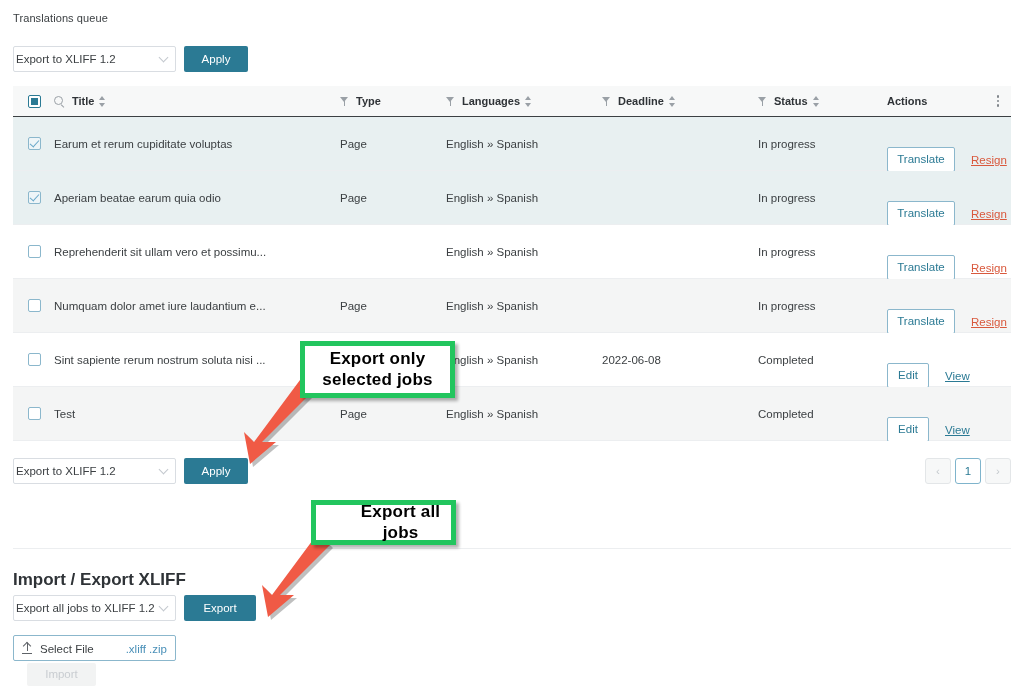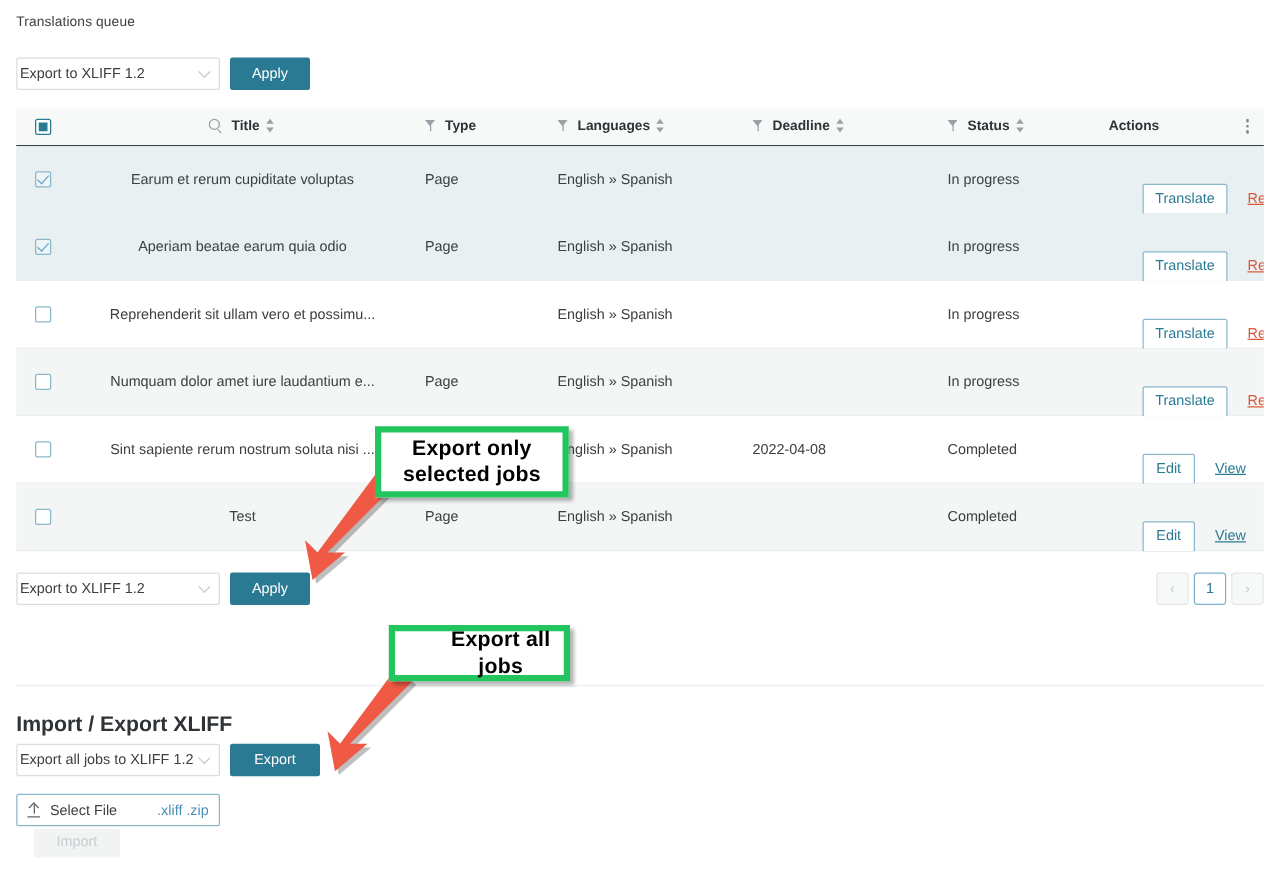--- a/index.html
+++ b/index.html
@@ -123,32 +123,32 @@
   .row.odd  { background: #f4f5f5; }
   .row.even { background: #ffffff; }
   .row .cell {
     position: absolute; top: 0; height: 54px; line-height: 54px;
     font-size: 11.5px; color: #3c4043; white-space: nowrap;
     overflow: hidden; text-overflow: ellipsis;
   }
   .row .cbwrap { position: absolute; left: 15px; top: 20px; }
 
   
-  .c-title  { left: 41px;  width: 280px; text-align: center; }
+  .c-title  { left: 41px;  width: 280px; }
   .c-type   { left: 327px; width: 100px; }
   .c-lang   { left: 433px; width: 160px; }
   .c-dead   { left: 589px; width: 140px; }
   .c-stat   { left: 745px; width: 130px; }
   .c-act    { left: 874px; width: 124px; }
 
   .btn-outline {
     display: inline-block; height: 25px; line-height: 23px;
     border: 1px solid #8bb7cc; background: #fff; color: #2b7a94;
     font-size: 11.5px; border-radius: 2px; text-align: center;
-    cursor: pointer; vertical-align: middle; font-family: inherit; margin-left: 27px;
+    cursor: pointer; vertical-align: middle; font-family: inherit;
   }
   .btn-outline.w-translate { width: 68px; }
   .btn-outline.w-edit { width: 42px; }
   .lnk {
     display: inline-block; font-size: 11.5px; text-decoration: underline;
     cursor: pointer; vertical-align: middle; margin-left: 16px;
   }
   .lnk.resign { color: #d9593d; }
   .lnk.view   { color: #2b7a94; }
   .act-inner { position: absolute; left: 0; top: 15px; white-space: nowrap; }
@@ -333,21 +333,21 @@
             <div class="act-inner"><button class="btn-outline w-translate">Translate</button><span class="lnk resign">Resign</span></div>
           </div>
         </div>
         <div class="row even">
           <div class="cbwrap">
             <span class="cb"></span>
           </div>
           <div class="cell c-title">Sint sapiente rerum nostrum soluta nisi ...</div>
           <div class="cell c-type"></div>
           <div class="cell c-lang">English » Spanish</div>
-          <div class="cell c-dead">2022-04-08</div>
+          <div class="cell c-dead">2022-06-08</div>
           <div class="cell c-stat">Completed</div>
           <div class="cell c-act">
             <div class="act-inner"><button class="btn-outline w-edit">Edit</button><span class="lnk view">View</span></div>
           </div>
         </div>
         <div class="row odd">
           <div class="cbwrap">
             <span class="cb"></span>
           </div>
           <div class="cell c-title">Test</div>

